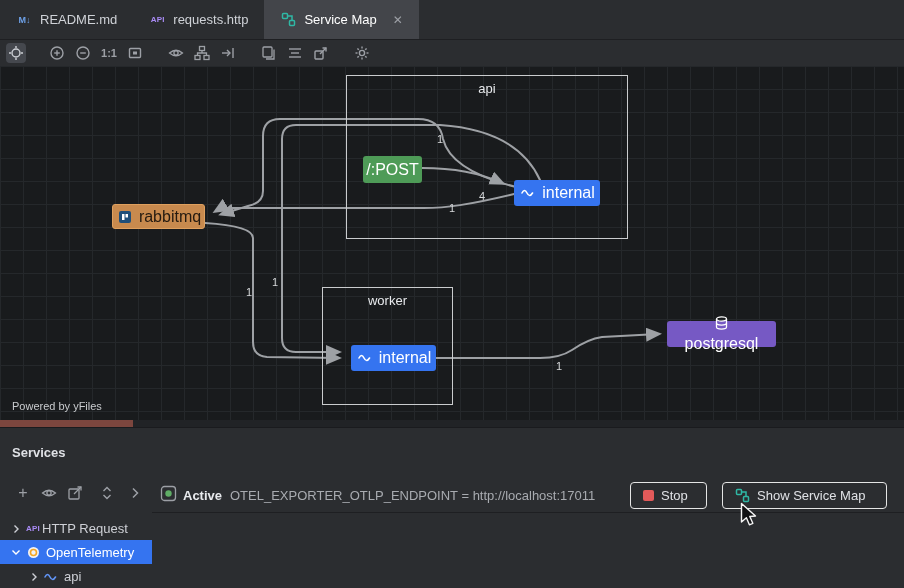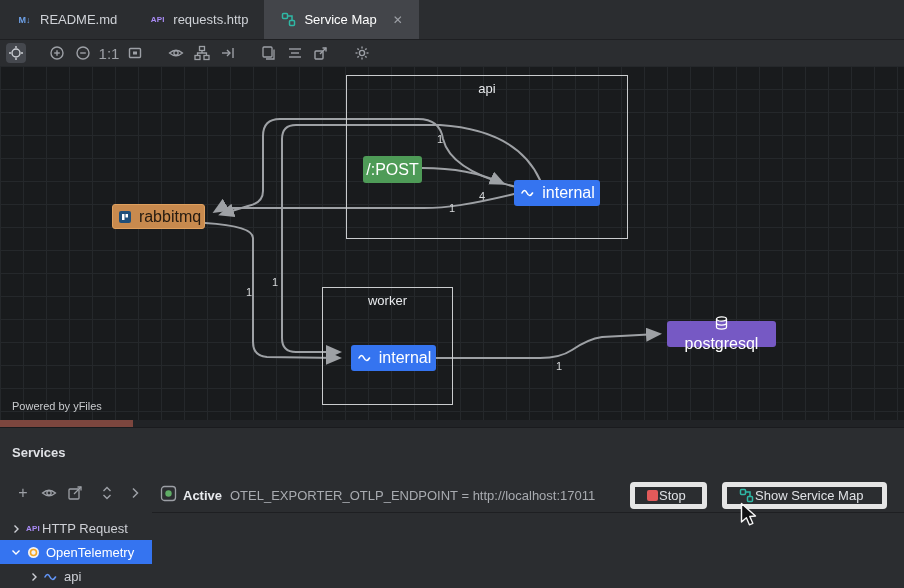--- a/index.html
+++ b/index.html
@@ -17,21 +17,21 @@
   .fi.md { font-size:9px; font-weight:700; color:#6ea1e8; }
   .fi.api { font-size:8px; font-weight:700; color:#a98bf5; letter-spacing:.2px; }
   .close { margin-left:9px; color:#9da0a6; font-size:12px; line-height:1; }
   
   .gtoolbar { position:absolute; top:40px; left:0; width:904px; height:26px;
     background:#2b2d30; display:flex; align-items:center; padding-left:6px; gap:6px; }
   .tbtn { width:20px; height:20px; border:none; background:transparent; border-radius:4px;
     display:inline-flex; align-items:center; justify-content:center; color:#9da0a6; font-family:inherit; }
   .tbtn.sel { background:#45484e; }
   .tbtn svg { display:block; }
-  .onetoone { font-size:15px; font-weight:400; color:#9da0a6; }
+  .onetoone { font-size:11px; font-weight:700; color:#9da0a6; }
   .gap { width:9px; }
   
   .canvas { position:absolute; top:66px; left:0; width:904px; height:354px;
     background-color:#191b1d;
     background-image: linear-gradient(#25282b 1px, transparent 1px),
                       linear-gradient(90deg, #25282b 1px, transparent 1px);
     background-size:23px 23px; }
   .edges { position:absolute; top:0; left:0; }
   .group { position:absolute; border:1px solid #caccce; }
   .glabel { position:absolute; top:5px; left:0; width:100%; text-align:center; color:#e8eaed; }
@@ -47,22 +47,22 @@
   .stripe { position:absolute; top:420px; left:0; width:904px; height:7px; background:#212326; }
   .thumb { position:absolute; left:0; top:0; width:133px; height:7px; background:#7c463e; }
   
   .svc { position:absolute; top:427px; left:0; width:904px; height:161px; background:#2b2d30; border-top:1px solid #1a1b1e; }
   .svc-title { position:absolute; left:12px; top:17px; font-weight:700; color:#dfe1e5; }
   .sbtn { position:absolute; width:22px; height:22px; top:54px; border:none; background:transparent;
     color:#9da0a6; display:inline-flex; align-items:center; justify-content:center; font-size:16px; font-family:inherit; }
   .runbar-icon { position:absolute; left:160px; top:57px; }
   .status { position:absolute; left:183px; top:60px; font-weight:600; color:#e8eaed; }
   .detail { position:absolute; left:230px; top:60px; color:#a8abb0; }
-  .btn { position:absolute; top:54px; height:27px; display:inline-flex; align-items:center; gap:1px;
-    padding:0 12px; background:transparent; border:5px solid #e5e5e5; border-radius:4px;
+  .btn { position:absolute; top:54px; height:27px; display:inline-flex; align-items:center; gap:7px;
+    padding:0 12px; background:transparent; border:1px solid #e5e5e5; border-radius:4px;
     color:#dfe1e5; font-size:13px; font-family:inherit; }
   .btn .sq { width:11px; height:11px; border-radius:2px; background:#e25a5a; display:inline-block; }
   .rb-div { position:absolute; left:152px; top:84px; width:752px; height:1px; background:#1e1f22; }
   .trow { position:absolute; left:0; width:152px; height:23px; display:flex; align-items:center; color:#ced0d6; }
   .trow.sel { background:#3574f0; color:#fff; }
   .chev { display:inline-flex; width:16px; justify-content:center; }
   .ticon { display:inline-flex; width:18px; justify-content:center; align-items:center; }
   .cursor { position:absolute; left:740px; top:502px; z-index:50; }
 </style>
 </head>

